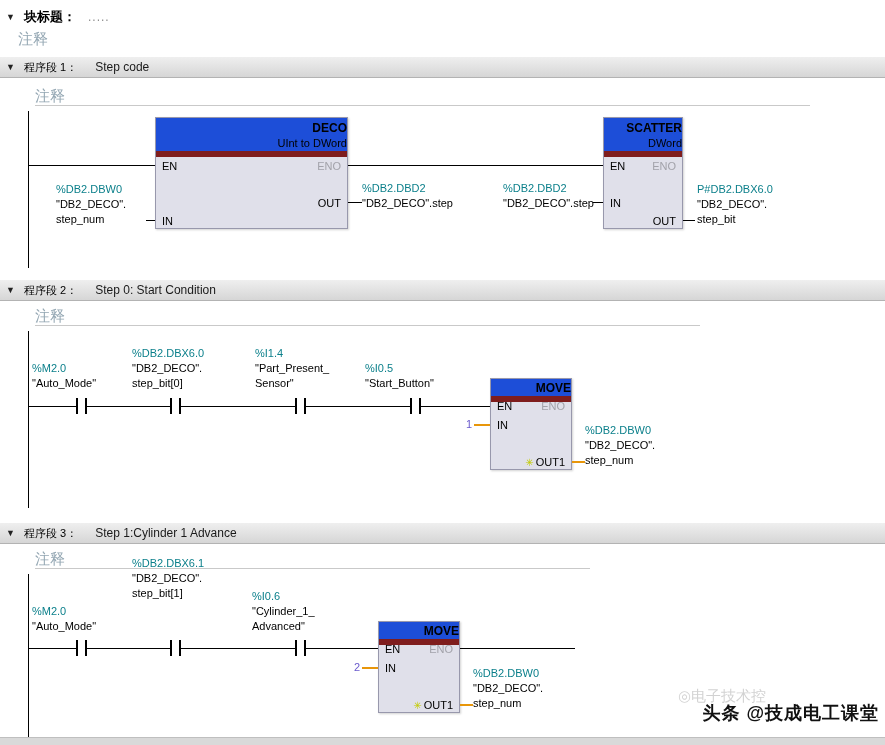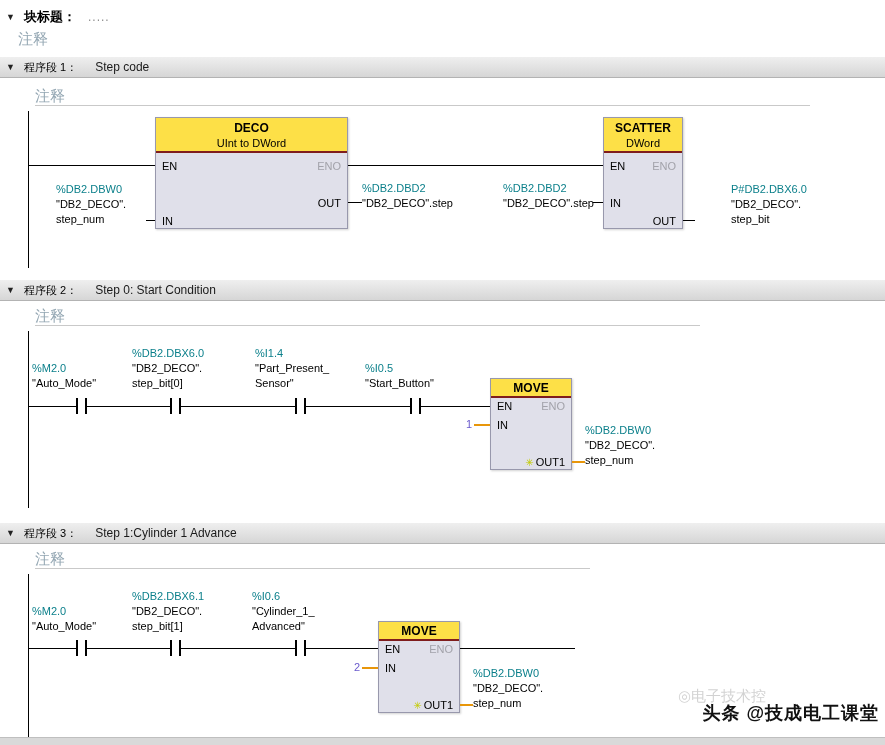--- a/index.html
+++ b/index.html
@@ -21,21 +21,21 @@
   .comment-line { position:absolute; height:1px; background:#c9c9c9; }
 
   .net-header { position:absolute; left:0; width:885px; height:21px;
     background:linear-gradient(#efefef,#d6d6d6); border-bottom:1px solid #b3b3b3;
     display:flex; align-items:center; padding-left:6px; }
   .net-label { font-weight:normal; font-size:11px; color:#000; }
   .net-title { margin-left:18px; font-size:12px; color:#1a1a1a; }
 
   .block { position:absolute; background:#e0e0ea; border:1px solid #9898ac;
     box-shadow:1px 1px 2px rgba(0,0,0,0.18); }
-  .block-head { background:#fde047; border-bottom:2px solid #7f1d1d; text-align:center; padding-top:3px; }
+  .block-head { background:#1d4ed8; border-bottom:6px solid #7f1d1d; text-align:right; padding-top:3px; }
   .block-head.single { padding-top:2px; }
   .block-title { font-weight:bold; font-size:12px; color:#000; line-height:15px; }
   .block-sub { font-size:11px; color:#000; line-height:15px; }
   .pin { position:absolute; font-size:11px; color:#000; white-space:nowrap; }
   .pin.right { text-align:center; }
   .pin.gray { color:#a2a2aa; }
   .star { color:#c3cc00; font-size:10px; margin-right:2px; }
 
   .operand { position:absolute; font-size:11px; line-height:15px; text-align:left;
     color:#000; white-space:nowrap; }
@@ -112,21 +112,21 @@
     <span class="pin" style="right:6px;top:97px">OUT</span>
   </div>
 
   <div class="operand" style="left:503px;top:181px;width:90px">
     <div class="addr">%DB2.DBD2</div>
     <div>"DB2_DECO".step</div>
   </div>
   <div class="stub" style="left:593px;top:202px;width:10px"></div>
 
   <div class="stub" style="left:683px;top:220px;width:12px"></div>
-  <div class="operand" style="left:731px;top:182px;width:90px">
+  <div class="operand" style="left:697px;top:182px;width:90px">
     <div class="addr">P#DB2.DBX6.0</div>
     <div>"DB2_DECO".</div>
     <div>step_bit</div>
   </div>
 
   <div class="net-header" style="top:280px">
     <span class="tri">▼</span>
     <span class="net-label">程序段 2：</span>
     <span class="net-title">Step 0: Start Condition</span>
   </div>
@@ -200,21 +200,21 @@
   <div class="hline" style="left:460px;top:648px;width:115px"></div>
 
   <div class="contact" style="left:76px;top:640px"></div>
   <div class="contact" style="left:170px;top:640px"></div>
   <div class="contact" style="left:295px;top:640px"></div>
 
   <div class="operand" style="left:32px;top:604px;width:100px">
     <div class="addr">%M2.0</div>
     <div>"Auto_Mode"</div>
   </div>
-  <div class="operand" style="left:132px;top:589px;width:108px">
+  <div class="operand" style="left:132px;top:556px;width:108px">
     <div class="addr">%DB2.DBX6.1</div>
     <div>"DB2_DECO".</div>
     <div>step_bit[1]</div>
   </div>
   <div class="operand" style="left:252px;top:589px;width:110px">
     <div class="addr">%I0.6</div>
     <div>"Cylinder_1_</div>
     <div>Advanced"</div>
   </div>
 

